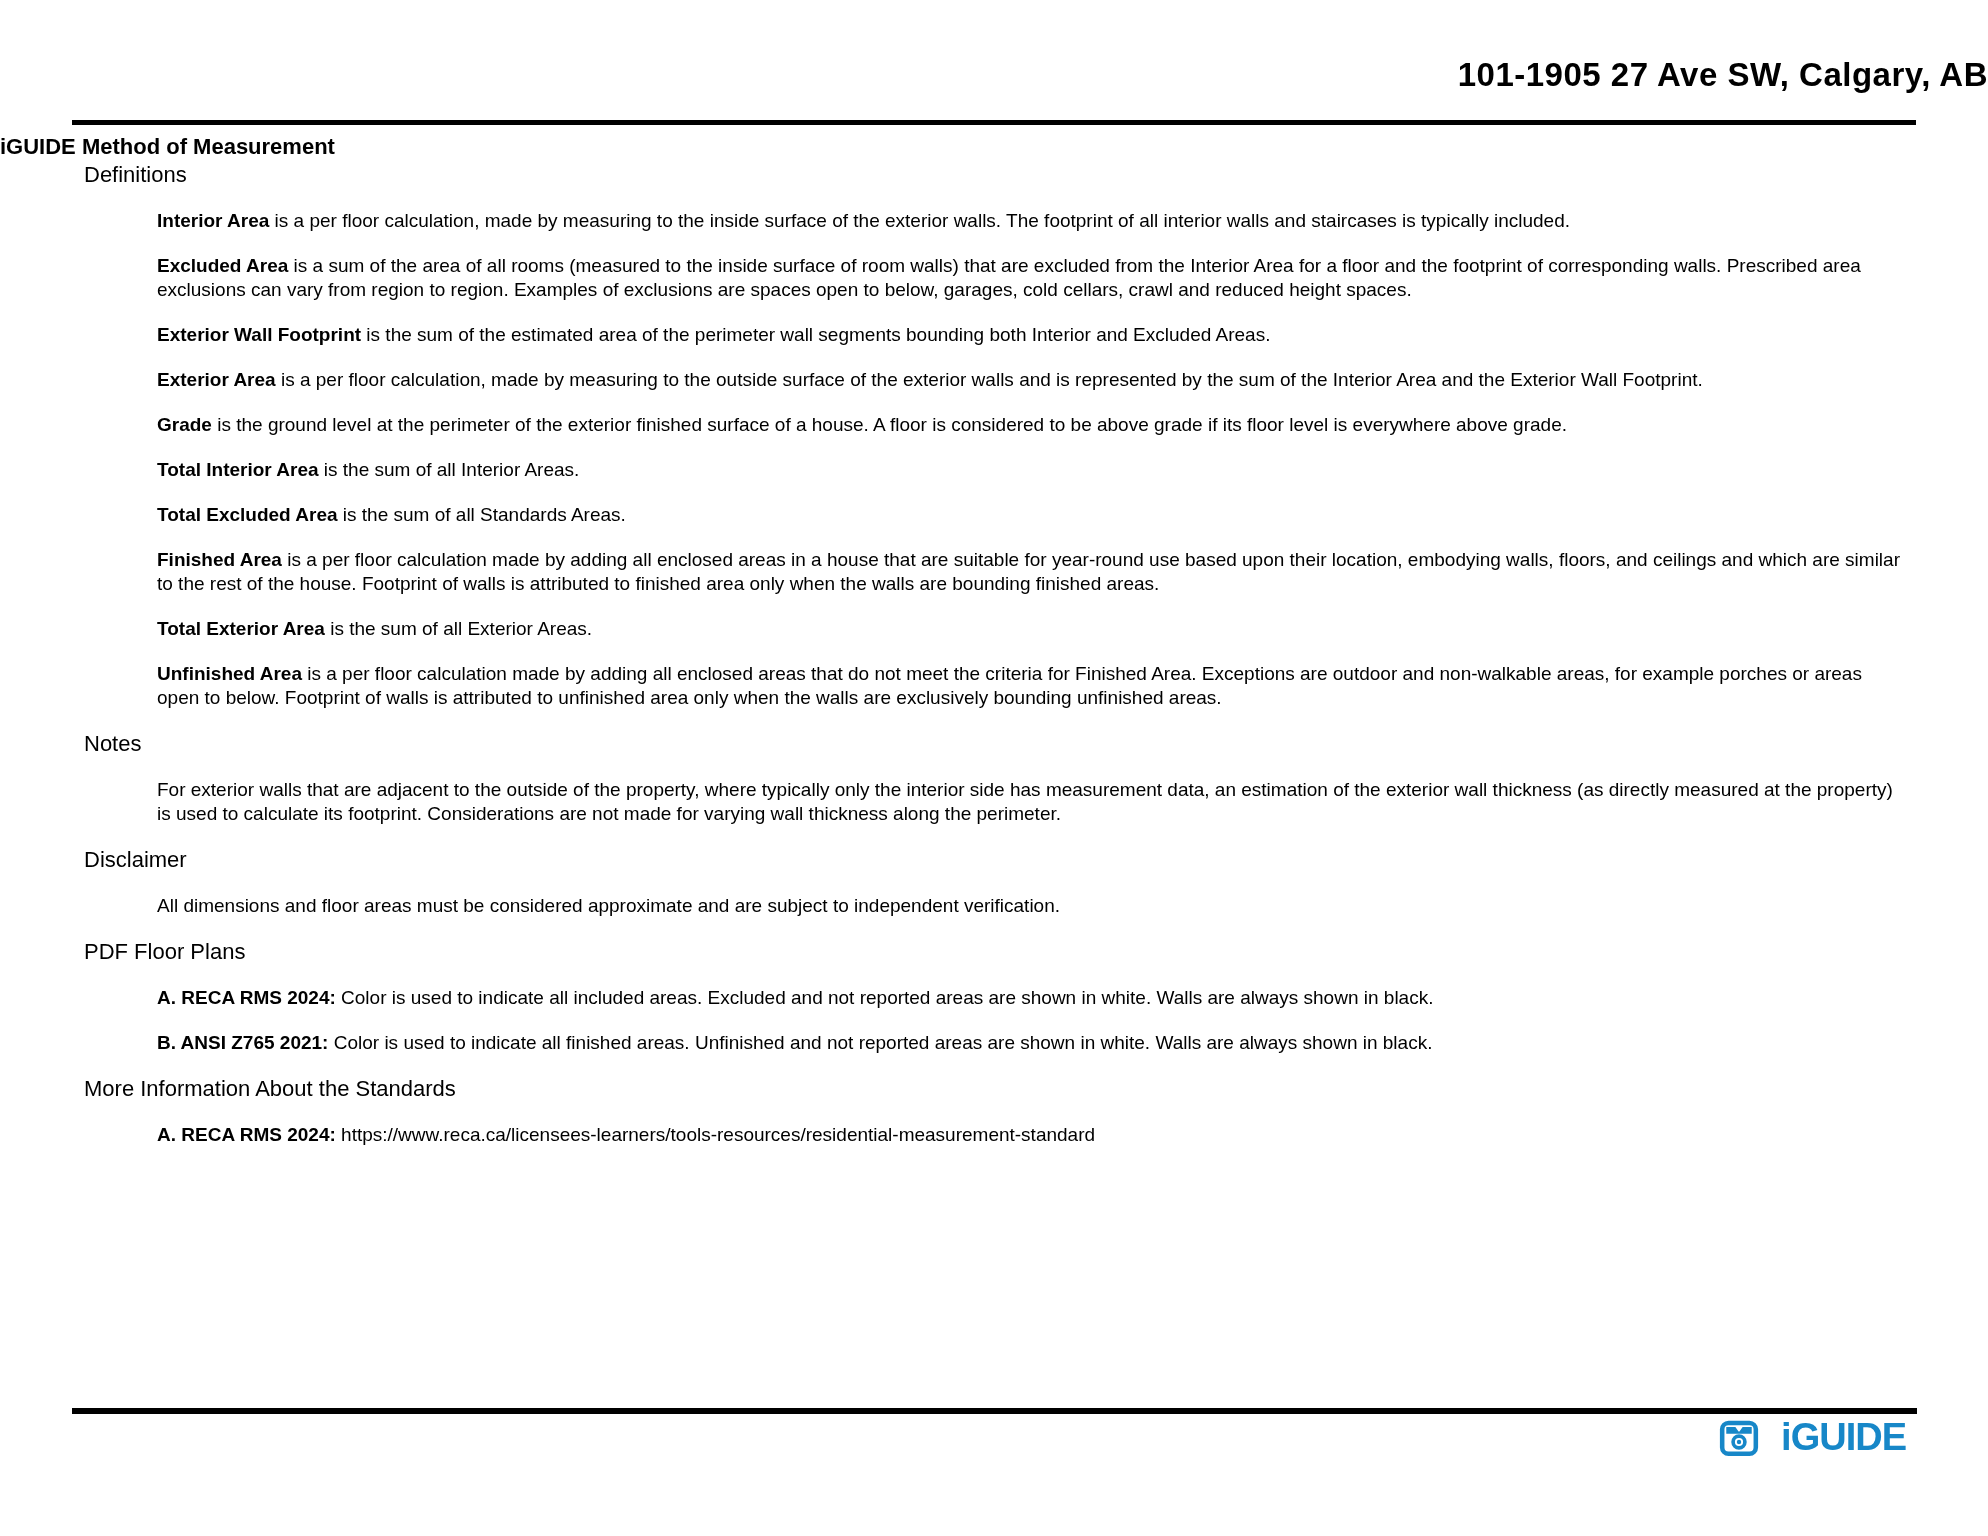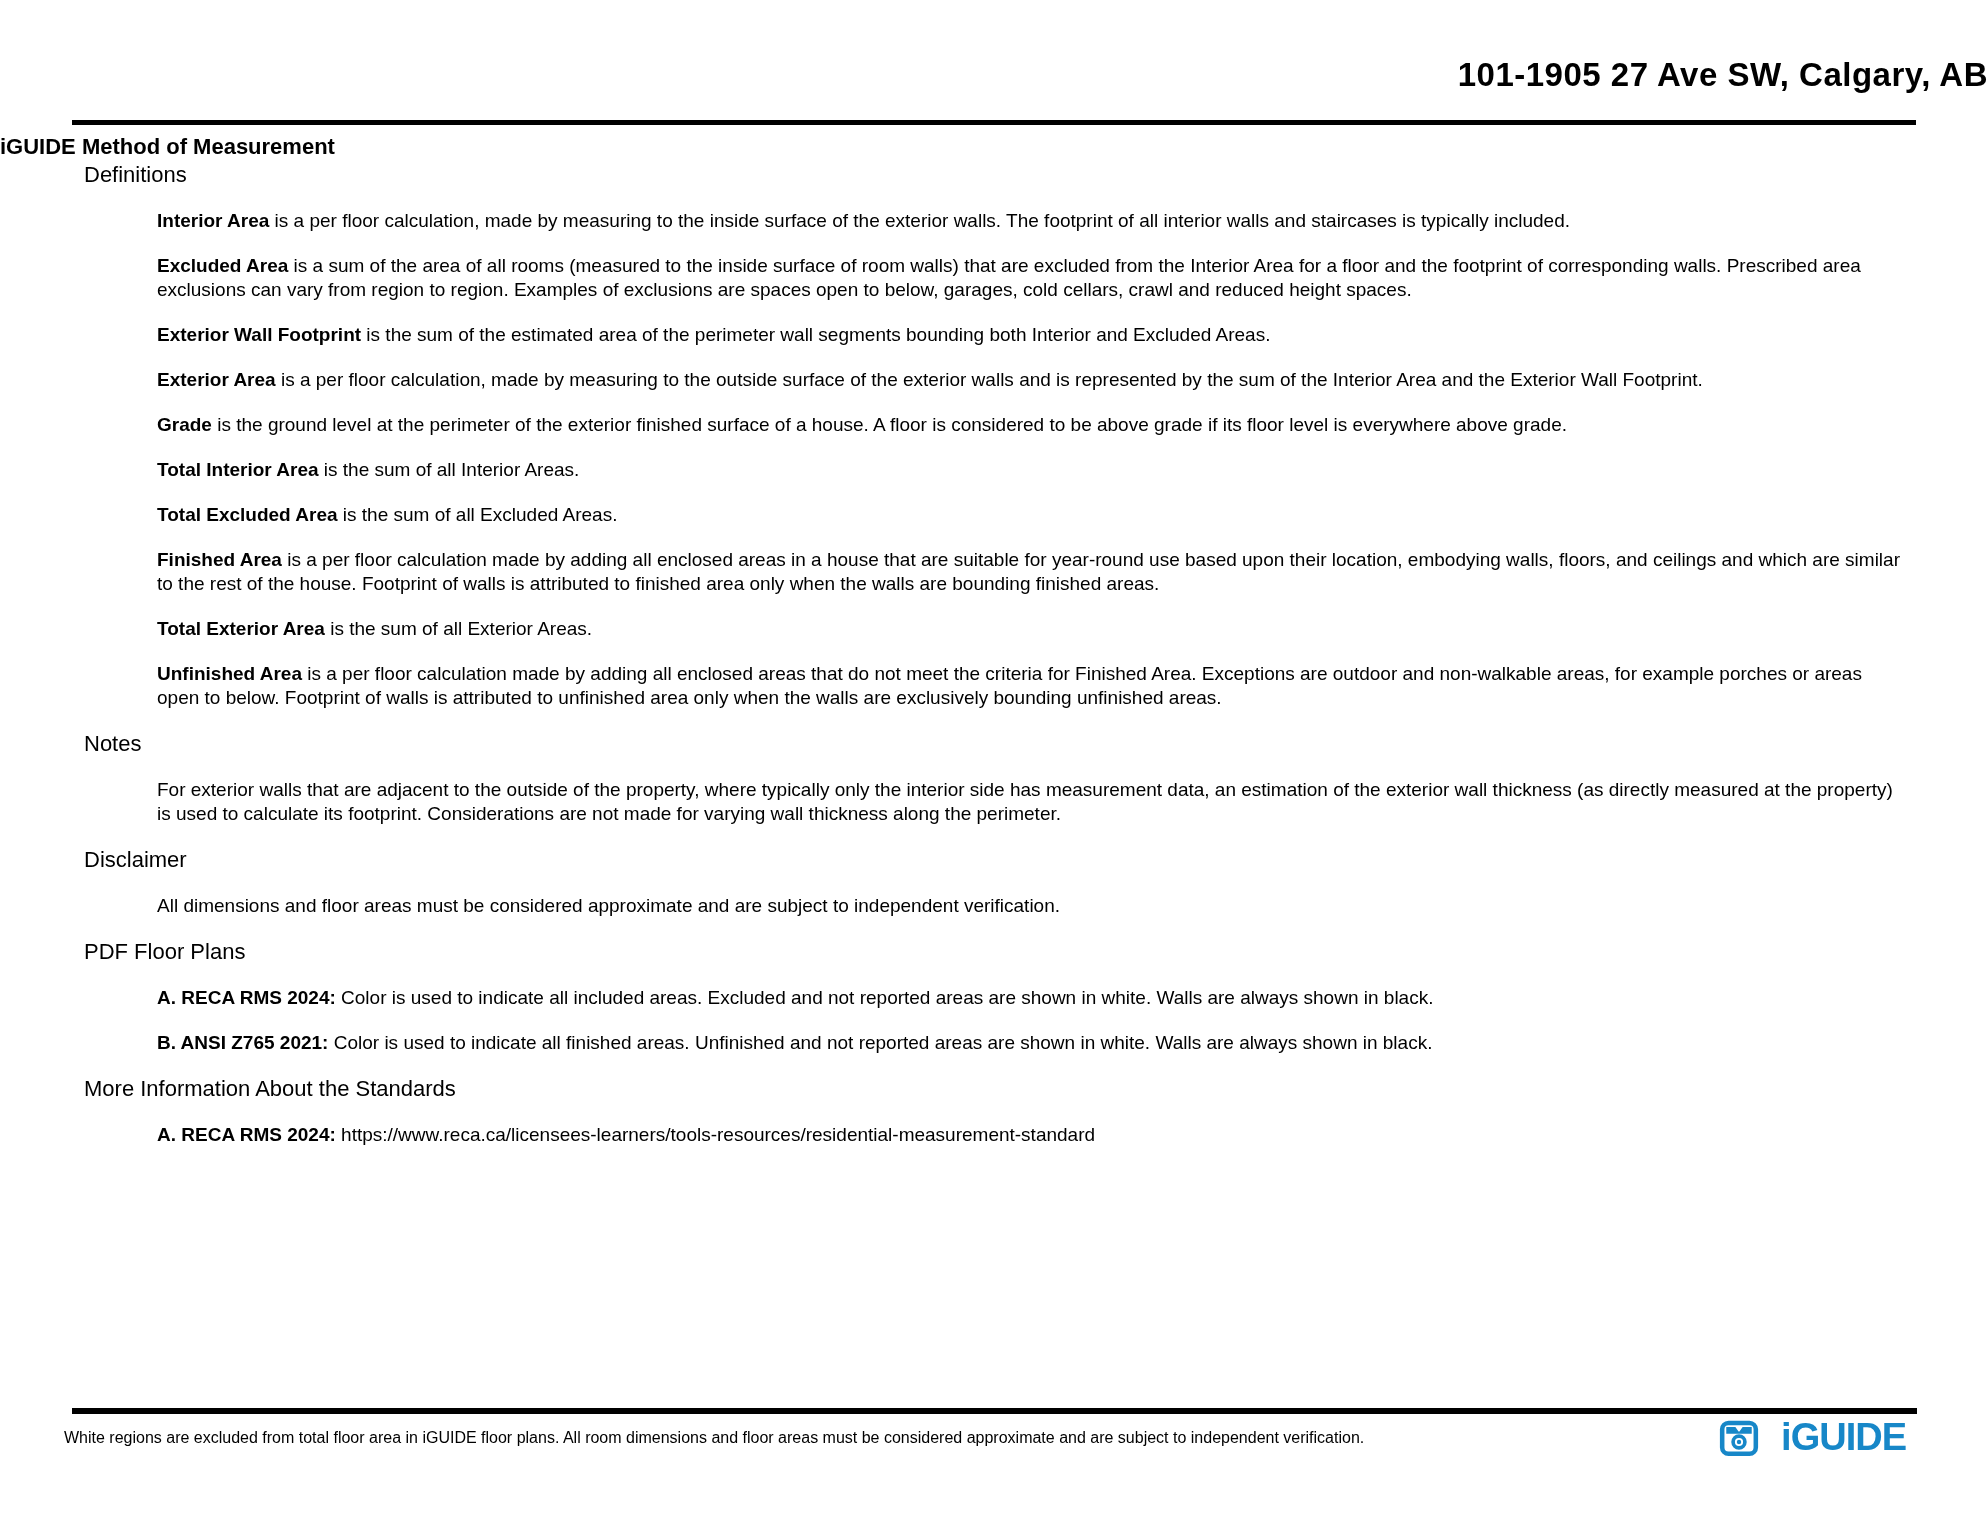--- a/index.html
+++ b/index.html
@@ -90,42 +90,41 @@
     <div class="subtitle">iGUIDE Method of Measurement</div>
 
     <h2 class="section">Definitions</h2>
 
     <p class="body"><b>Interior Area</b><span> is a per floor calculation, made by measuring to the inside surface of the exterior walls. The footprint of all interior walls and staircases is typically included.</span></p>
     <p class="body"><b>Excluded Area</b><span> is a sum of the area of all rooms (measured to the inside surface of room walls) that are excluded from the Interior Area for a floor and the footprint of corresponding walls. Prescribed area exclusions can vary from region to region. Examples of exclusions are spaces open to below, garages, cold cellars, crawl and reduced height spaces.</span></p>
     <p class="body"><b>Exterior Wall Footprint</b><span> is the sum of the estimated area of the perimeter wall segments bounding both Interior and Excluded Areas.</span></p>
     <p class="body"><b>Exterior Area</b><span> is a per floor calculation, made by measuring to the outside surface of the exterior walls and is represented by the sum of the Interior Area and the Exterior Wall Footprint.</span></p>
     <p class="body"><b>Grade</b><span> is the ground level at the perimeter of the exterior finished surface of a house. A floor is considered to be above grade if its floor level is everywhere above grade.</span></p>
     <p class="body"><b>Total Interior Area</b><span> is the sum of all Interior Areas.</span></p>
-    <p class="body"><b>Total Excluded Area</b><span> is the sum of all Excluded Areas.</span></p>
+    <p class="body"><b>Total Excluded Area</b><span> is the sum of all Standards Areas.</span></p>
     <p class="body"><b>Finished Area</b><span> is a per floor calculation made by adding all enclosed areas in a house that are suitable for year-round use based upon their location, embodying walls, floors, and ceilings and which are similar to the rest of the house. Footprint of walls is attributed to finished area only when the walls are bounding finished areas.</span></p>
     <p class="body"><b>Total Exterior Area</b><span> is the sum of all Exterior Areas.</span></p>
     <p class="body"><b>Unfinished Area</b><span> is a per floor calculation made by adding all enclosed areas that do not meet the criteria for Finished Area. Exceptions are outdoor and non-walkable areas, for example porches or areas open to below. Footprint of walls is attributed to unfinished area only when the walls are exclusively bounding unfinished areas.</span></p>
 
     <h2 class="section">Notes</h2>
     <p class="body">For exterior walls that are adjacent to the outside of the property, where typically only the interior side has measurement data, an estimation of the exterior wall thickness (as directly measured at the property) is used to calculate its footprint. Considerations are not made for varying wall thickness along the perimeter.</p>
 
     <h2 class="section">Disclaimer</h2>
     <p class="body">All dimensions and floor areas must be considered approximate and are subject to independent verification.</p>
 
     <h2 class="section">PDF Floor Plans</h2>
     <p class="body"><b>A. RECA RMS 2024:</b><span> Color is used to indicate all included areas. Excluded and not reported areas are shown in white. Walls are always shown in black.</span></p>
     <p class="body"><b>B. ANSI Z765 2021:</b><span> Color is used to indicate all finished areas. Unfinished and not reported areas are shown in white. Walls are always shown in black.</span></p>
 
     <h2 class="section">More Information About the Standards</h2>
     <p class="body"><b>A. RECA RMS 2024:</b><span> https://www.reca.ca/licensees-learners/tools-resources/residential-measurement-standard</span></p>
 
   </div>
 
   <div class="footer-rule"></div>
-  <div class="footer-note">White regions are excluded from total floor area in iGUIDE floor plans. All room dimensions and floor areas must be considered approximate and are subject to independent verification.</div>
 
   <div class="logo">
     <svg viewBox="0 0 44 44" xmlns="http://www.w3.org/2000/svg">
       <rect x="3.5" y="6.5" width="37" height="34" rx="7" fill="none" stroke="#1787C8" stroke-width="5"></rect>
       <path d="M8 11 H18 L21.5 16 H22.5 L26 11 H36 V18.5 H8 Z" fill="#1787C8"></path>
       <circle cx="22" cy="27.5" r="6.5" fill="none" stroke="#1787C8" stroke-width="4"></circle>
       <circle cx="22" cy="27.5" r="2.4" fill="#1787C8"></circle>
     </svg>
     <span class="logo-text">iGUIDE</span>
   </div>

